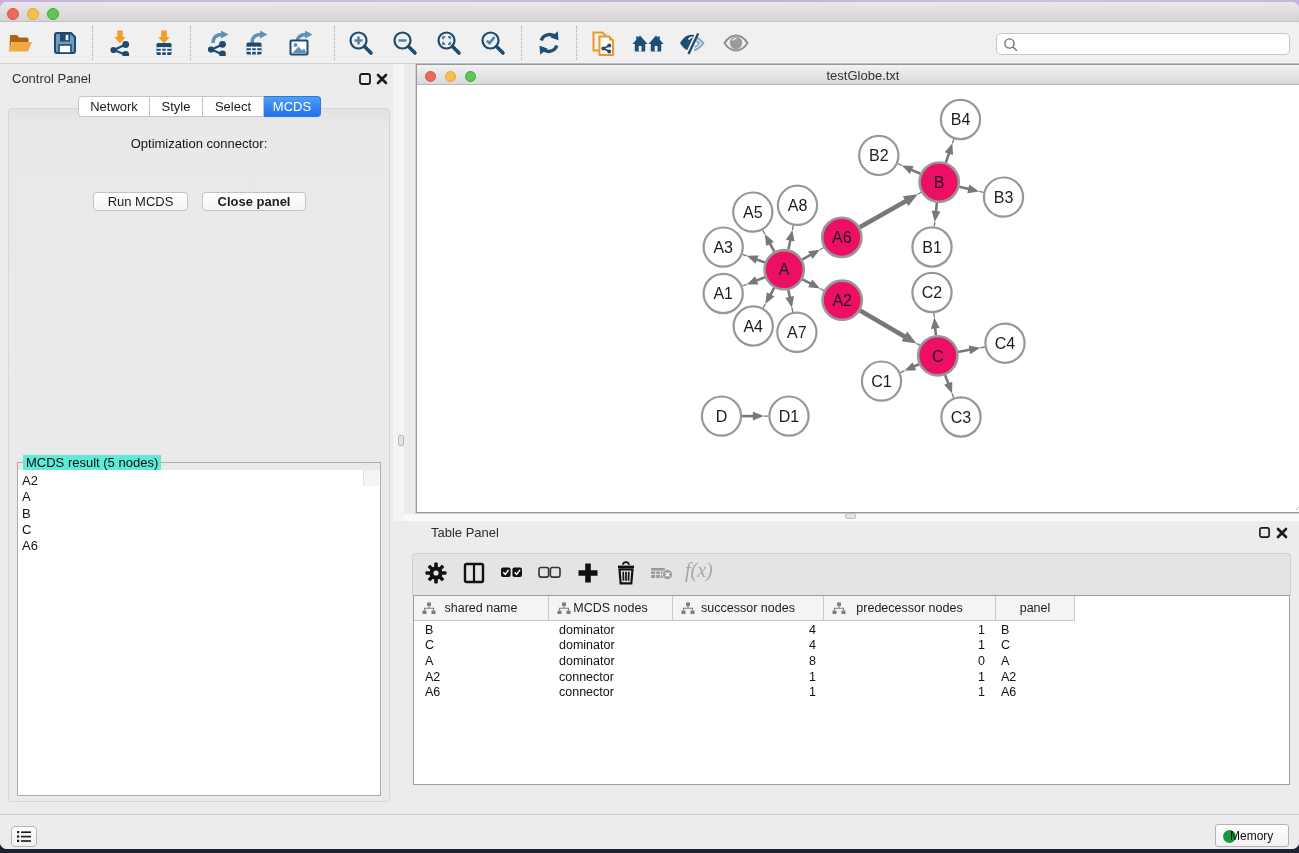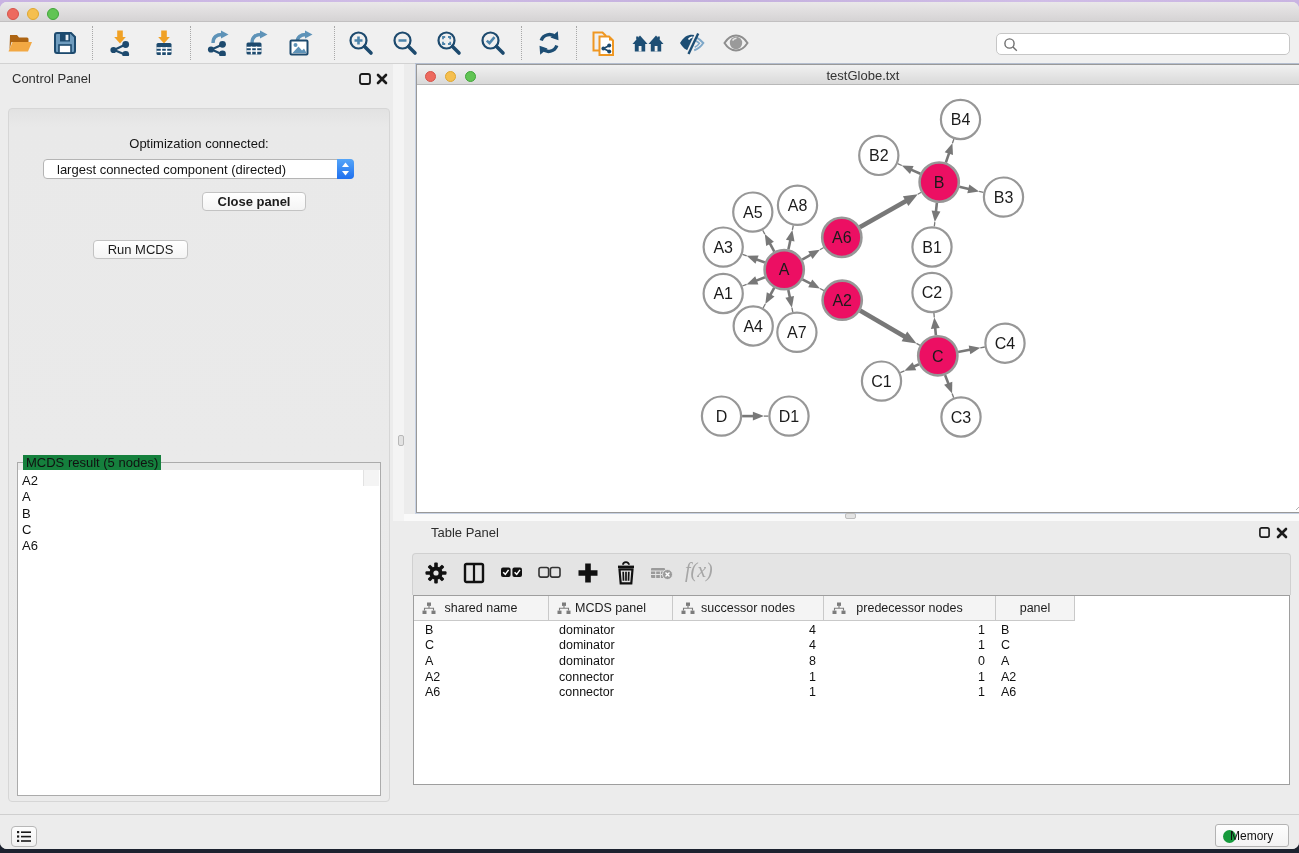--- a/index.html
+++ b/index.html
@@ -31,21 +31,21 @@
   color:#1c1c1c; text-align:center; line-height:19px; height:21px; }
 .seg > div:first-child { border-left:1px solid #c6c6c6; border-radius:4px 0 0 4px; }
 .seg > div:last-child { border-radius:0 4px 4px 0; }
 .seg > div.sel { background:linear-gradient(#4f9ef7,#2071ee);
   border-color:#2e77e0; color:#fff; }
 .btn { position:absolute; background:linear-gradient(#ffffff,#f4f4f4);
   border:1px solid #c3c3c3; border-radius:4px; font-size:13px; color:#1c1c1c;
   text-align:center; }
 #groupbox { position:absolute; left:17px; top:460px; width:364px; height:334px;
   border:1px solid #ababab; }
-#grouptitle { position:absolute; left:23px; top:453px; background:#15803d;
+#grouptitle { position:absolute; left:23px; top:453px; background:#5eead4;
   padding:0 3px; font-size:13px; color:#111; }
 #mcdslist { position:absolute; left:18px; top:468px; width:362px; height:325px;
   background:#fff; font-size:13px; color:#111; }
 #mcdslist { padding-top:3px; } #mcdslist div { padding-left:4px; height:16.3px; line-height:16.3px; }
 #listscroll { position:absolute; left:345px; top:0px; width:16px; height:325px;
   background:#f4f4f4; border-left:1px solid #e2e2e2; }
 
 #netwin { position:absolute; left:404px; top:62px; width:894px; height:449px;
   background:#fff; border:1px solid #999; box-shadow:0 0 0 1px rgba(90,130,200,0.25);margin-left:12px; }
 #nettitle { position:absolute; left:0; top:0; width:100%; height:20px;
@@ -233,31 +233,28 @@
 </div>
 
 <div id="cp-title">Control Panel</div>
 <svg class="abs" style="left:359px;top:71px" width="12" height="12" viewBox="0 0 12 12">
  <rect x="1" y="1" width="10" height="10" rx="2" fill="none" stroke="#1a1a1a" stroke-width="1.8"></rect>
 </svg>
 <svg class="abs" style="left:376px;top:71px" width="12" height="12" viewBox="0 0 12 12">
  <path d="M2,2 L10,10 M10,2 L2,10" stroke="#1a1a1a" stroke-width="2.6" stroke-linecap="round"></path>
 </svg>
 <div id="cp-box"></div>
-<div class="abs" style="left:8px;top:134px;width:382px;text-align:center;font-size:13px;color:#141414">Optimization connected:</div>
-<div class="abs" style="left:43px;top:157px;width:311px;height:20px;background:#fff;border:1px solid #b4b4b4;border-radius:4px;">
-  <div class="abs" style="left:13px;top:1px;font-size:13px;color:#141414;line-height:18px;">largest connected component (directed)</div>
-  <div class="abs" style="right:-1px;top:-1px;width:17px;height:20px;background:linear-gradient(#55a5f8,#1f70ef);border-radius:0 4px 4px 0;">
-    <svg width="17" height="20" viewBox="0 0 17 20">
-      <polygon points="8.5,3.5 12,8 5,8" fill="#fff"></polygon>
-      <polygon points="8.5,16.5 12,12 5,12" fill="#fff"></polygon>
-    </svg>
-  </div>
-</div>
-<div class="btn" style="left:93px;top:190px;width:95px;height:19px;line-height:17px;margin-top:48px;">Run MCDS</div>
+<div class="seg" style="left:78px;top:94px">
+ <div style="width:72px">Network</div>
+ <div style="width:53px">Style</div>
+ <div style="width:61px">Select</div>
+ <div style="width:57px" class="sel">MCDS</div>
+</div>
+<div class="abs" style="left:8px;top:134px;width:382px;text-align:center;font-size:13px;color:#141414">Optimization connector:</div>
+<div class="btn" style="left:93px;top:190px;width:95px;height:19px;line-height:17px;">Run MCDS</div>
 <div class="btn" style="left:202px;top:190px;width:104px;height:19px;line-height:17px;font-weight:bold;">Close panel</div>
 <div id="groupbox"></div>
 <div id="grouptitle">MCDS result (5 nodes)</div>
 <div id="mcdslist">
   <div>A2</div>
       <div>A</div>
       <div>B</div>
       <div>C</div>
       <div>A6</div>
   <div id="listscroll"></div>
@@ -446,21 +443,21 @@
           <line x1="10.4" y1="5" x2="10.4" y2="12"></line>
   </g>
   <circle cx="17.5" cy="8.5" r="5" fill="#9a9a9a" stroke="#e4e4e4" stroke-width="1"></circle>
   <path d="M15.5,6.5 l4,4 M19.5,6.5 l-4,4" stroke="#fff" stroke-width="1.4"></path>
  </svg>
  <div class="abs" style="left:272px;top:5px;font-family:'Liberation Serif',serif;font-style:italic;font-size:20px;color:#a6a6a6;">f(x)</div>
 </div>
 <div id="tablepane">
  <div id="thead">
   <div class="th" style="left:0;width:135px">shared name</div>
-  <div class="th" style="left:135px;width:124px">MCDS panel</div>
+  <div class="th" style="left:135px;width:124px">MCDS nodes</div>
   <div class="th" style="left:259px;width:151px">successor nodes</div>
   <div class="th" style="left:410px;width:172px">predecessor nodes</div>
   <div class="th" style="left:582px;width:79px;border-right:1px solid #c9c9c9">panel</div>
   <svg class="abs" style="left:8px;top:6px" width="14" height="13" viewBox="0 0 14 13">
           <g fill="#7c7c7c">
             <rect x="5" y="0.5" width="4" height="3.4"></rect>
             <rect x="0.5" y="8.6" width="4" height="3.4"></rect>
             <rect x="9.5" y="8.6" width="4" height="3.4"></rect>
           </g>
           <path d="M7,4 v2.3 M2.5,8.6 v-2.3 h9 v2.3" fill="none" stroke="#7c7c7c" stroke-width="1.1"></path>

